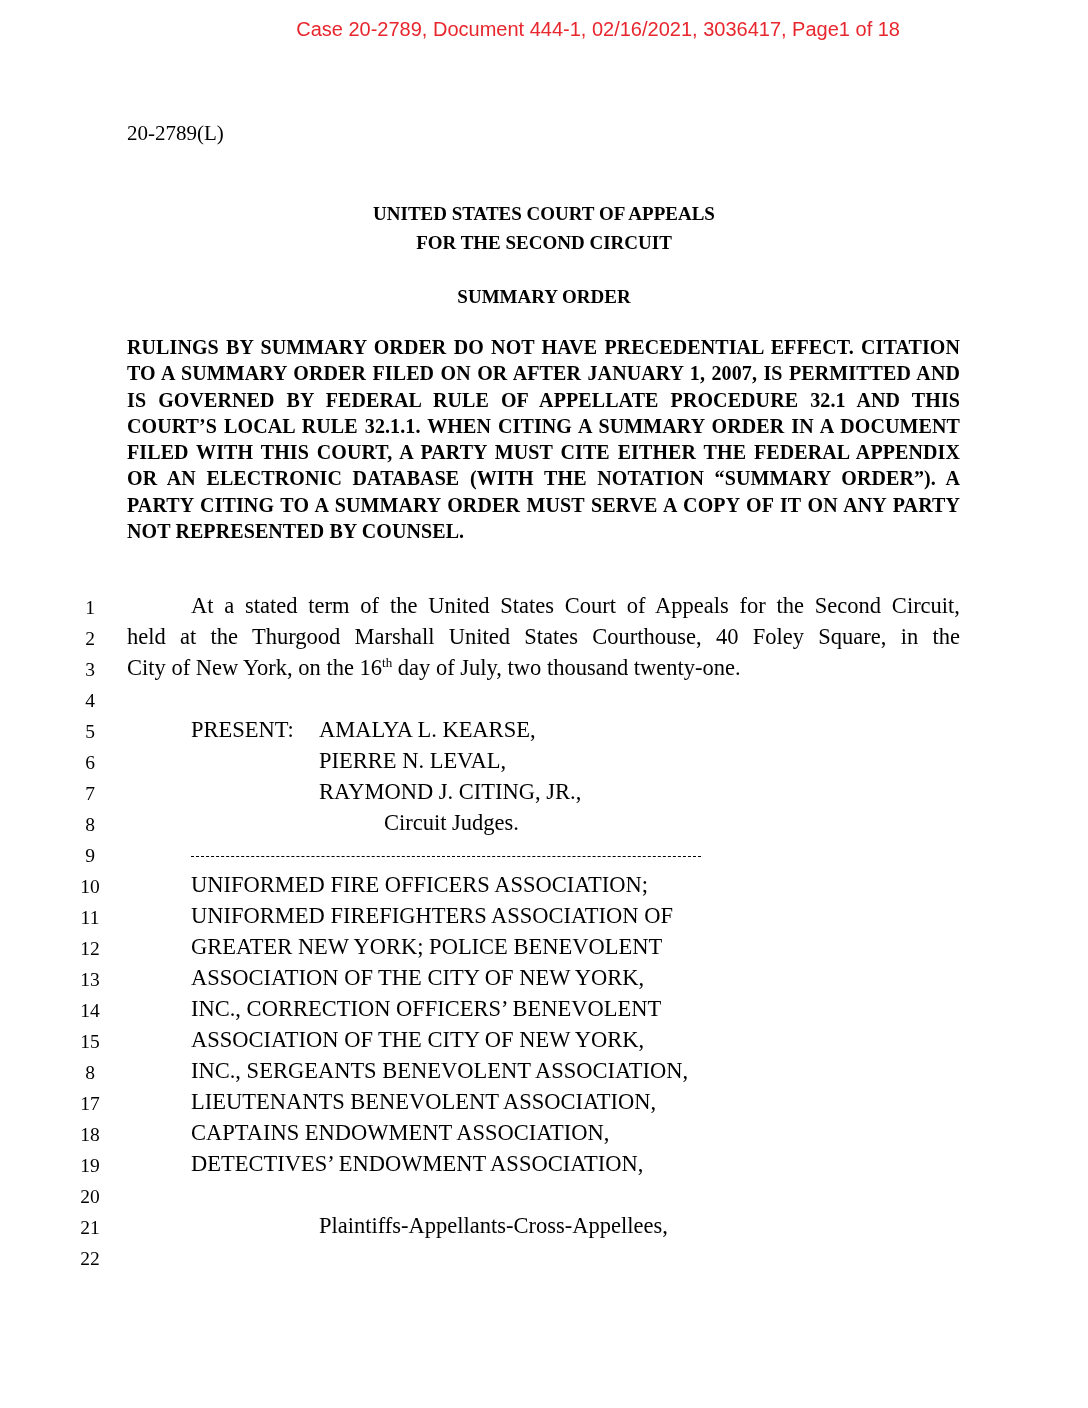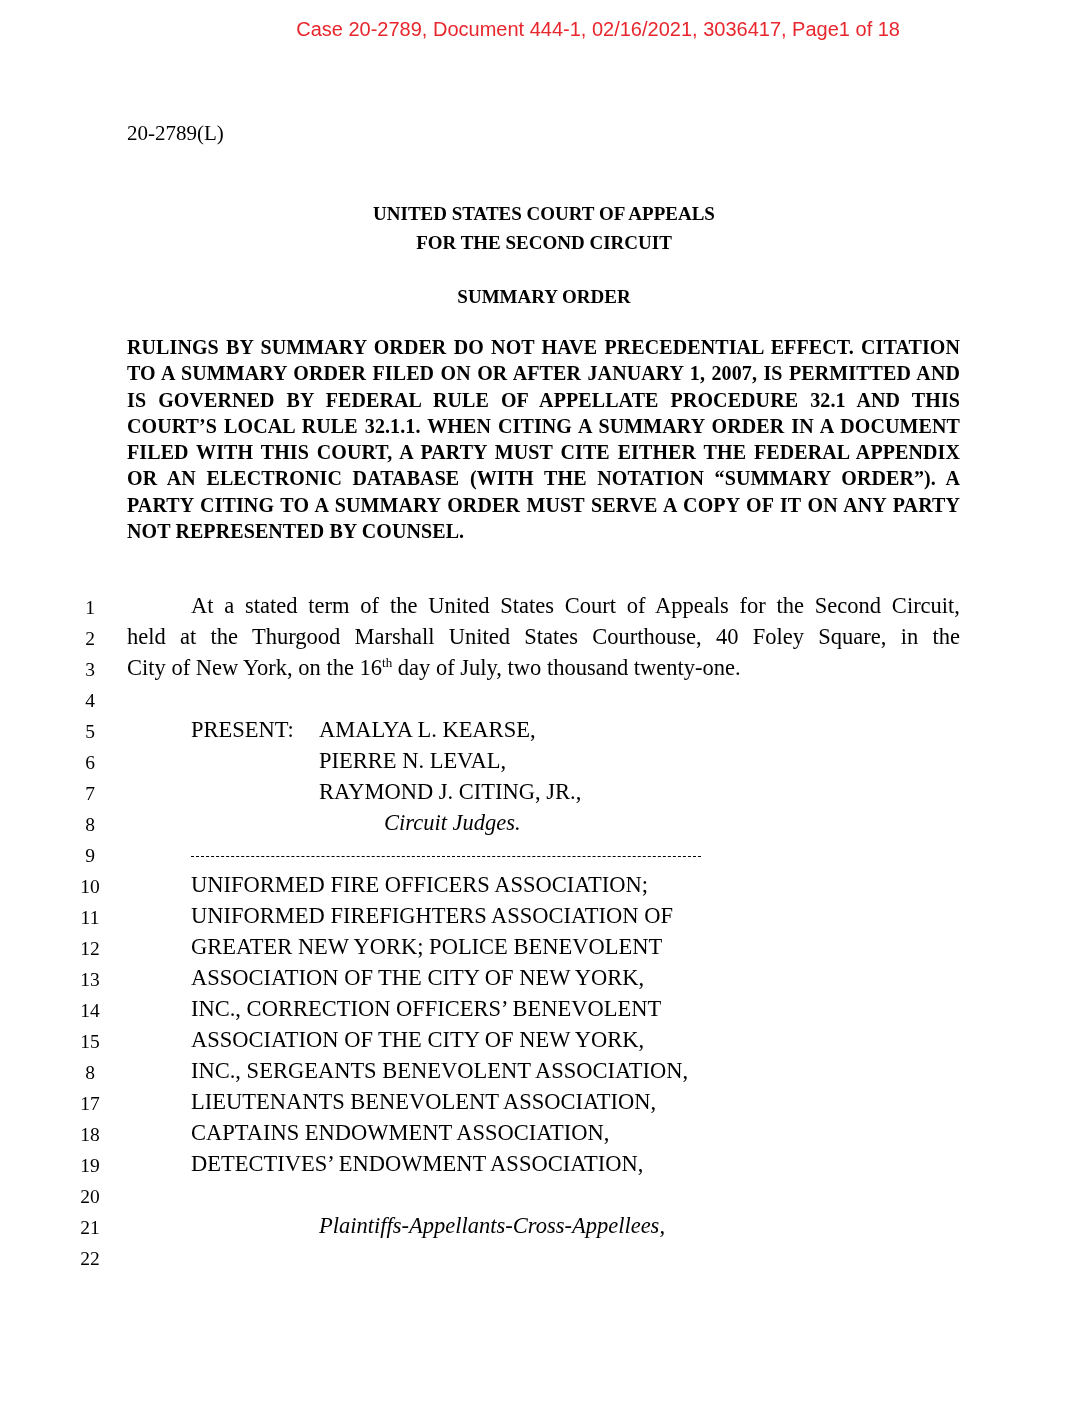--- a/index.html
+++ b/index.html
@@ -75,21 +75,21 @@
   }
   .justify-line {
     position: absolute;
     left: 127px;
     width: 833px;
     font-size: 22.5px;
     text-align: justify;
     text-align-last: justify;
     white-space: normal;
   }
-  .ital { font-style: italic; }
+  .ital { }
   sup { font-size: 13px; vertical-align: 8px; line-height: 0; }
   .dashes {
     position: absolute;
     left: 191px;
     width: 510px;
     border-top: 1.5px dashed #000;
   }
 </style>
 </head>
 <body>

